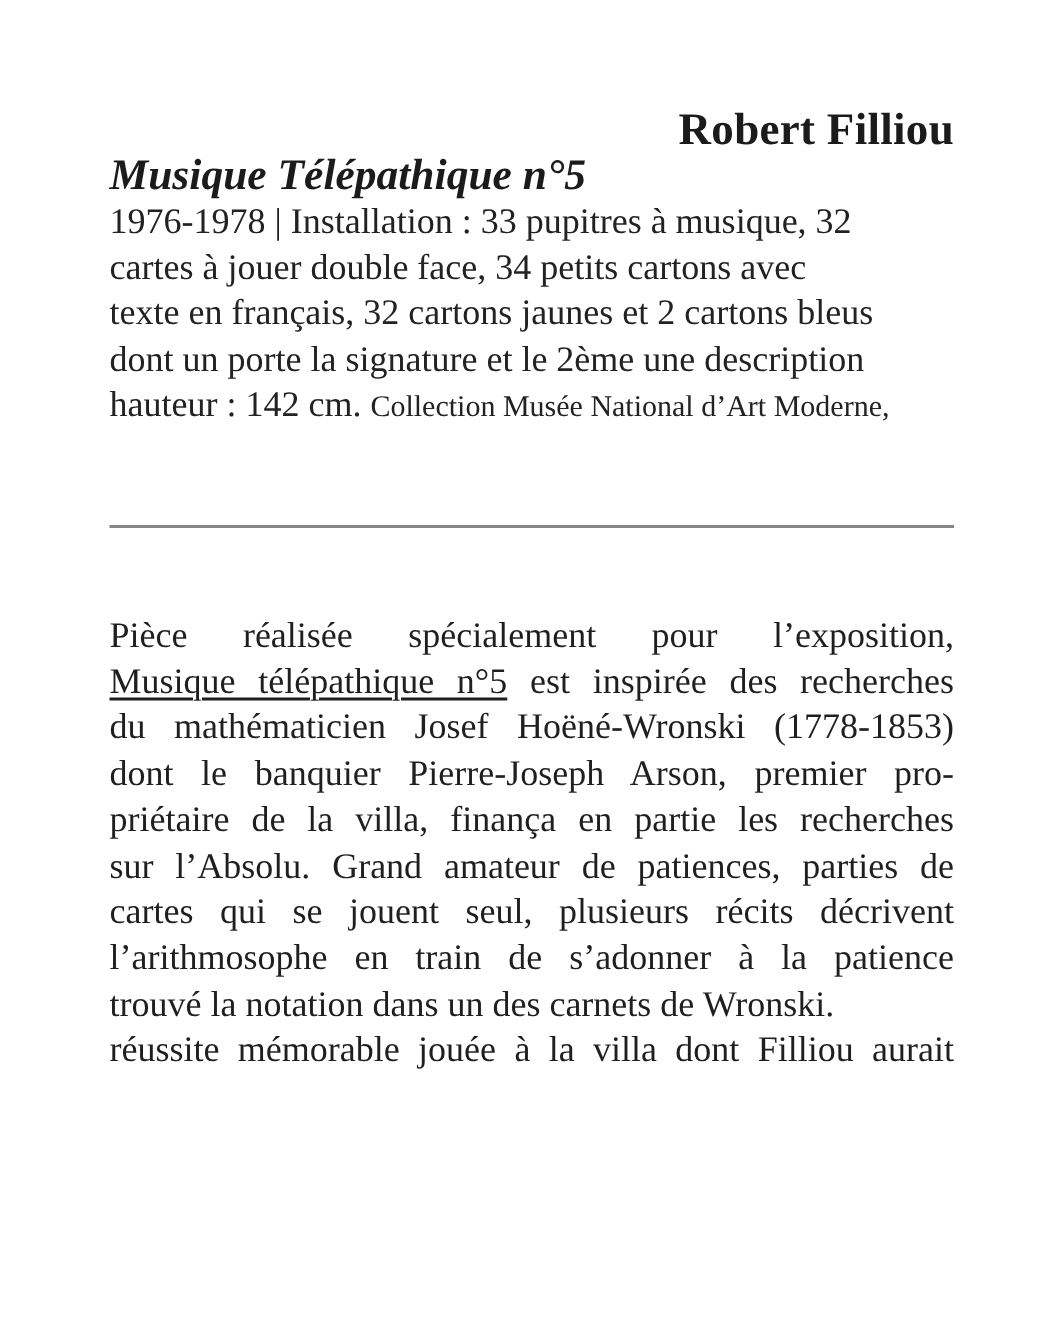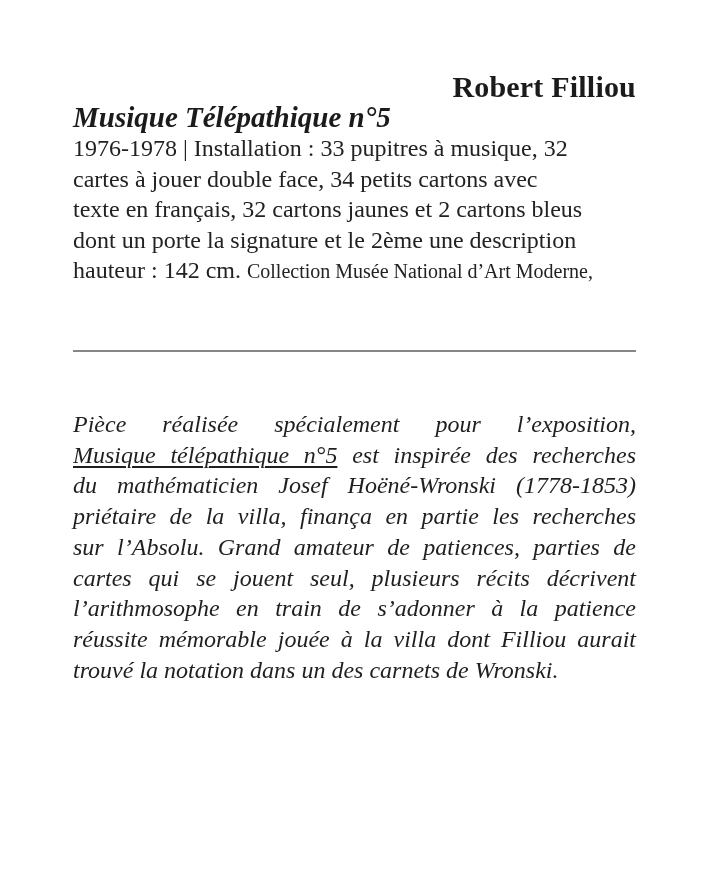--- a/index.html
+++ b/index.html
@@ -52,21 +52,20 @@
     top: 350px;
     width: 563px;
     height: 2px;
     background: #868686;
   }
   .body-text {
     position: absolute;
     top: 409px;
     left: 73px;
     width: 563px;
-    font-style: italic;
     font-size: 24px;
     line-height: 30.7px;
     color: #1f1f1f;
   }
   .line {
     display: block;
   }
   .line.justify {
     text-align: justify;
     text-align-last: justify;
@@ -93,21 +92,22 @@
         <div class="line"><span>hauteur : 142 cm. </span><span class="small">Collection Musée National d’Art Moderne,</span></div>
       </div>
   </div>
 
   <div class="rule"></div>
 
   <div class="body-text">
       <div class="line justify"><span>Pièce réalisée spécialement pour l’exposition,</span></div>
       <div class="line justify"><span class="underlined">Musique télépathique n°5</span><span> est inspirée des recherches</span></div>
       <div class="line justify"><span>du mathématicien Josef Hoëné-Wronski (1778-1853)</span></div>
+      <div class="line justify"><span>dont le banquier Pierre-Joseph Arson, premier pro-</span></div>
       <div class="line justify"><span>priétaire de la villa, finança en partie les recherches</span></div>
       <div class="line justify"><span>sur l’Absolu. Grand amateur de patiences, parties de</span></div>
       <div class="line justify"><span>cartes qui se jouent seul, plusieurs récits décrivent</span></div>
       <div class="line justify"><span>l’arithmosophe en train de s’adonner à la patience</span></div>
+      <div class="line"><span>trouvé la notation dans un des carnets de Wronski.</span></div>
       <div class="line justify"><span>réussite mémorable jouée à la villa dont Filliou aurait</span></div>
-      <div class="line"><span>trouvé la notation dans un des carnets de Wronski.</span></div>
     </div>
 
 </div>
 
 </body></html>

